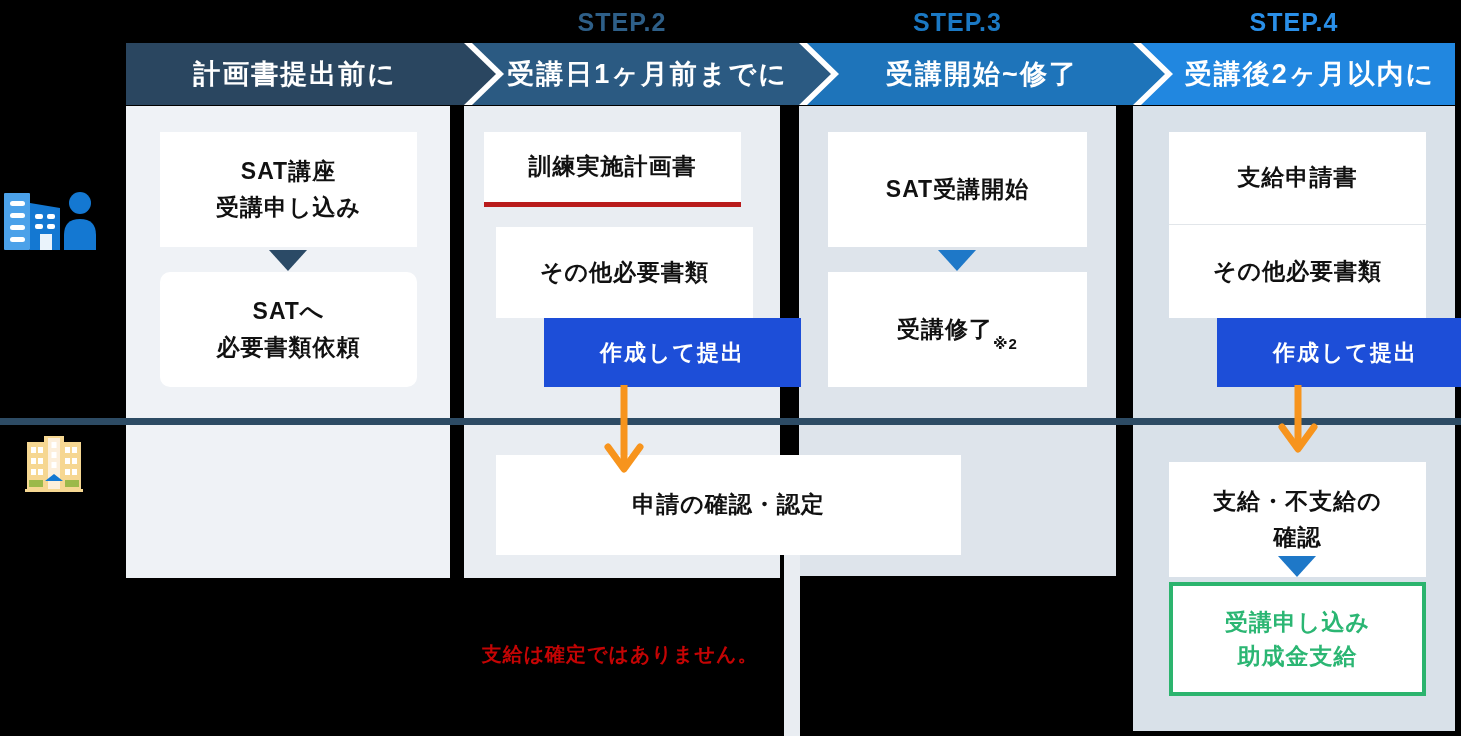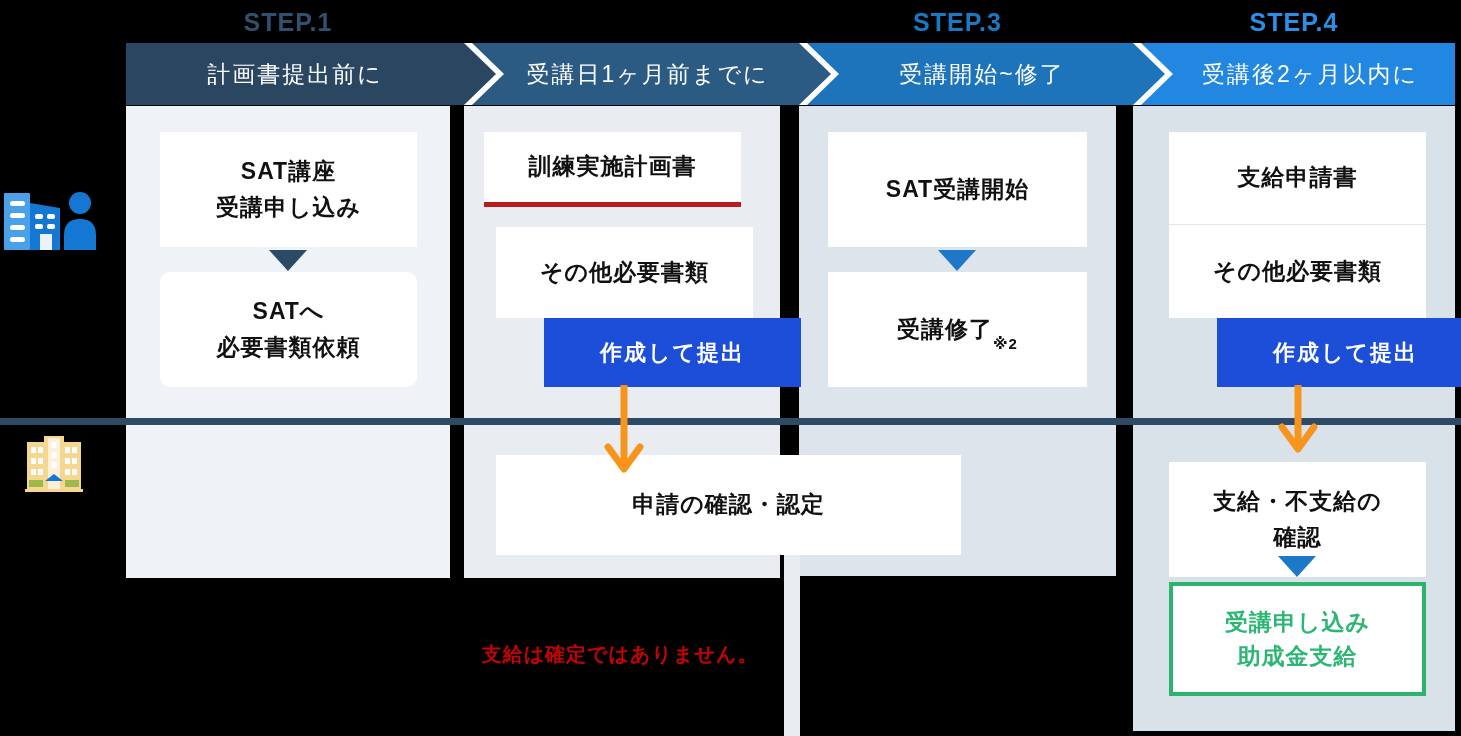--- a/index.html
+++ b/index.html
@@ -14,21 +14,21 @@
   }
   #lbl1{left:126px;width:324px;color:#30506f;}
   #lbl2{left:464px;width:316px;color:#2e5f88;}
   #lbl3{left:799px;width:317px;color:#1b79c4;}
   #lbl4{left:1133px;width:322px;color:#2a8fe8;}
   
   .hdr-wrap{position:absolute;top:43px;height:62px;}
   .hdr-wrap.shadowed{filter:drop-shadow(8px 0 0 #ffffff);}
   .hdr{
     width:100%;height:100%;display:flex;align-items:center;justify-content:center;
-    color:#fff;font-size:23px;font-weight:normal;letter-spacing:2px;box-sizing:border-box;
+    color:#fff;font-size:27px;font-weight:bold;letter-spacing:2px;box-sizing:border-box;
   }
   #hdr1{left:126px;width:370px;z-index:9;}
   #hdr1 .hdr{background:#2a4660;padding-right:32px;
     clip-path:polygon(0 0,calc(100% - 32px) 0,100% 50%,calc(100% - 32px) 100%,0 100%);}
   #hdr2{left:464px;width:367px;z-index:8;}
   #hdr2 .hdr{background:#2b5a82;padding-left:32px;padding-right:32px;
     clip-path:polygon(0 0,calc(100% - 32px) 0,100% 50%,calc(100% - 32px) 100%,0 100%,32px 50%);text-align:right;}
   #hdr3{left:799px;width:366px;z-index:7;}
   #hdr3 .hdr{background:#1e74ba;padding-left:32px;padding-right:32px;
     clip-path:polygon(0 0,calc(100% - 32px) 0,100% 50%,calc(100% - 32px) 100%,0 100%,32px 50%);}
@@ -93,21 +93,21 @@
   
   .actor{position:absolute;z-index:4;}
   #actor-top{left:4px;top:190px;}
   #actor-bottom{left:25px;top:434px;}
 </style>
 </head>
 <body>
 
 <div id="canvas">
 
-  <div class="step-label" id="lbl1">STEP.1</div>
+  <div class="step-label" id="lbl2">STEP.2</div>
   <div class="step-label" id="lbl3">STEP.3</div>
   <div class="step-label" id="lbl4">STEP.4</div>
 
   <div class="hdr-wrap shadowed" id="hdr1">
     <div class="hdr">計画書提出前に</div>
   </div>
   <div class="hdr-wrap shadowed" id="hdr2">
     <div class="hdr">受講日1ヶ月前までに</div>
   </div>
   <div class="hdr-wrap shadowed" id="hdr3">

